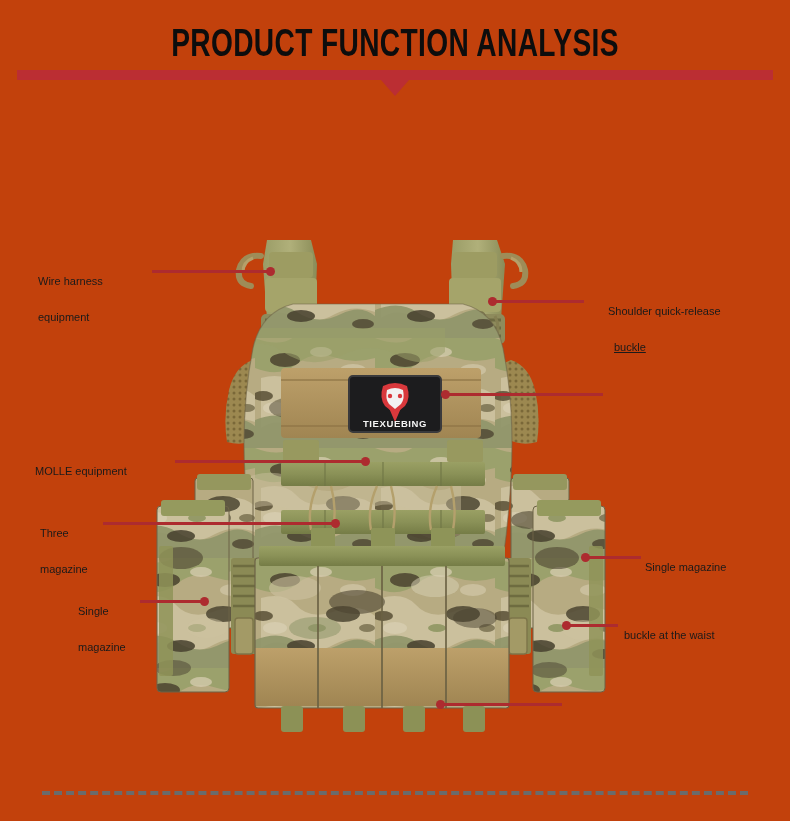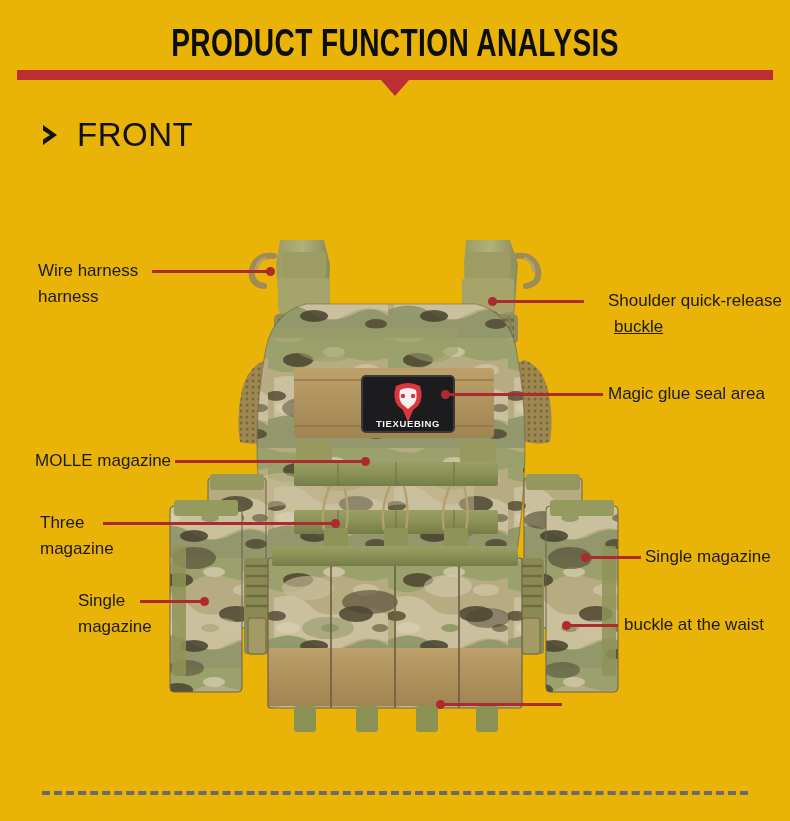--- a/index.html
+++ b/index.html
@@ -2,21 +2,21 @@
 <html><head>
 <meta charset="utf-8">
 <style>
   * { box-sizing: border-box; margin: 0; padding: 0; }
   html, body {
     width: 790px; height: 821px;
     background: #ffffff;
     font-family: "Liberation Sans", sans-serif;
     overflow: hidden;
   }
-  .page { position: relative; width: 790px; height: 821px; background:#eab308; }
+  .page { position: relative; width: 790px; height: 821px; background:#c2410c; }
 
   
   .header-title {
     position: absolute; top: 22px; left: 0; width: 790px;
     text-align: center;
     font-family: "Liberation Sans", sans-serif;
     font-size: 38px;
     font-weight: 700;
     letter-spacing: 0.5px;
     color: #0d0d0d;
@@ -43,31 +43,32 @@
     display: flex; align-items: center; gap: 13px;
   }
   .chevron-icon { display:block; width: 24px; height: 28px; }
   .section-label {
     font-size: 33px; font-weight: 400; color: #111;
     letter-spacing: 0.5px;
     font-family: "Liberation Sans", sans-serif;
   }
 
   
-  .stage { position: absolute; top: 228px; left: 148px; width: 494px; height: 516px; }
+  .stage { position: absolute; top: 228px; left: 135px; width: 494px; height: 516px; }
   .stage svg { display: block; width: 100%; height: 100%; }
 
   
   .callout { position: absolute; }
   .callout .txt {
-    font-size: 17px;
+    font-size: 11px;
     color: #1a1a1a;
     line-height: 26px;
     white-space: nowrap;
     font-family: "Liberation Sans", sans-serif;
+    margin-top: 10px;
   }
   .callout.right .txt { text-align: left; }
   .callout.left  .txt { text-align: left; }
 
   .leader { position: absolute; height: 3px; background: #ad2b2f; }
   .leader-dot {
     position: absolute; width: 9px; height: 9px; border-radius: 50%;
     background: #ad2b2f;
   }
 
@@ -80,28 +81,20 @@
 </style>
 </head>
 <body>
 
 <div class="page">
 
   <div class="header-title">PRODUCT FUNCTION ANALYSIS</div>
   <div class="header-rule"></div>
   <div class="header-arrow"></div>
 
-  <div class="section-head">
-    <span class="chevron-icon">
-      <svg viewBox="0 0 24 28" aria-hidden="true">
-        <path d="M3 4 L17 14 L3 24 L3 18.5 L10 14 L3 9.5 Z" fill="#111"></path>
-      </svg>
-    </span>
-    <span class="section-label">FRONT</span>
-  </div>
 
   <div class="stage">
     <svg viewBox="0 0 494 516" xmlns="http://www.w3.org/2000/svg">
       <defs>
         <clipPath id="bodyClip">
           <path d="M118 120 q-12 60 -8 130 q4 72 16 124 q6 26 22 34 l190 0 q16 -8 22 -34 q12 -52 16 -124 q4 -70 -8 -130 q-8 -36 -40 -44 l-170 0 q-32 8 -40 44 Z"></path>
         </clipPath>
         <clipPath id="lPouchClip">
             <rect x="22" y="278" width="72" height="186" rx="4"></rect>
           </clipPath>
@@ -323,40 +316,37 @@
           <rect x="208" y="478" width="22" height="26" rx="3"></rect>
           <rect x="268" y="478" width="22" height="26" rx="3"></rect>
           <rect x="328" y="478" width="22" height="26" rx="3"></rect>
         </g>
       </g>
     </svg>
   </div>
 
   <div class="callout left" style="left:38px; top:258px;">
     <div class="txt">Wire harness</div>
-    <div class="txt">harness</div>
+    <div class="txt">equipment</div>
   </div>
   <div class="leader" style="left:152px; top:270px; width:118px;"></div>
   <div class="leader-dot" style="left:266px; top:267px;"></div>
 
   <div class="callout right" style="left:608px; top:288px;">
     <div class="txt">Shoulder quick-release</div>
     <div class="txt" style="padding-left:6px;text-decoration:underline;">buckle</div>
   </div>
   <div class="leader" style="left:492px; top:300px; width:92px;"></div>
   <div class="leader-dot" style="left:488px; top:297px;"></div>
 
-  <div class="callout right" style="left:608px; top:381px;">
-    <div class="txt">Magic glue seal area</div>
-  </div>
   <div class="leader" style="left:445px; top:393px; width:158px;"></div>
   <div class="leader-dot" style="left:441px; top:390px;"></div>
 
   <div class="callout left" style="left:35px; top:448px;">
-    <div class="txt">MOLLE magazine</div>
+    <div class="txt">MOLLE equipment</div>
   </div>
   <div class="leader" style="left:175px; top:460px; width:190px;"></div>
   <div class="leader-dot" style="left:361px; top:457px;"></div>
 
   <div class="callout left" style="left:40px; top:510px;">
     <div class="txt">Three</div>
     <div class="txt">magazine</div>
   </div>
   <div class="leader" style="left:103px; top:522px; width:232px;"></div>
   <div class="leader-dot" style="left:331px; top:519px;"></div>

